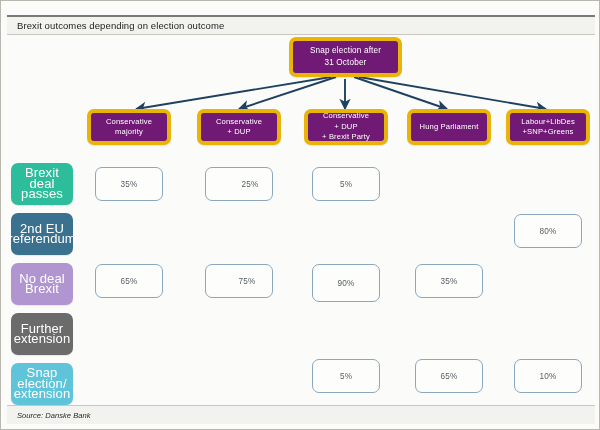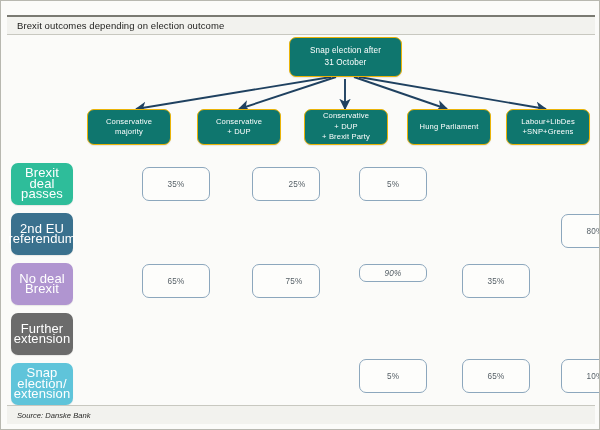--- a/index.html
+++ b/index.html
@@ -51,22 +51,22 @@
     position: absolute;
     left: 0;
     top: 0;
     width: 600px;
     height: 372px;
     pointer-events: none;
   }
   .node {
     position: absolute;
     box-sizing: border-box;
-    background: #0f766e;
-    border: 1px solid #eab308;
+    background: #701a75;
+    border: 4px solid #eab308;
     border-radius: 7px;
     color: #ffffff;
     font-size: 7.6px;
     line-height: 10.5px;
     display: flex;
     align-items: center;
     justify-content: center;
     text-align: center;
     letter-spacing: 0.15px;
     padding: 2px 3px;
@@ -97,21 +97,20 @@
     background: #fdfdfb;
     border: 1px solid #8ca7bd;
     border-radius: 7px;
     color: #555f66;
     font-size: 8.2px;
     display: flex;
     align-items: center;
     justify-content: center;
     text-align: center;
     letter-spacing: 0.2px;
-    margin-left: 47px;
   }
   .footer-bar {
     position: absolute;
     left: 6px;
     top: 404px;
     width: 588px;
     height: 19px;
     box-sizing: border-box;
     background: #f2f2ee;
     border-top: 1px solid #c8c8c0;
@@ -231,21 +230,21 @@
     </div>
 
     <div class="cell" style="left:94px; top:138px; width:68px; height:34px;">35%</div>
     <div class="cell" style="left:204px; top:138px; width:68px; height:34px;padding-left:22px;">25%</div>
     <div class="cell" style="left:311px; top:138px; width:68px; height:34px;">5%</div>
 
     <div class="cell" style="left:513px; top:185px; width:68px; height:34px;">80%</div>
 
     <div class="cell" style="left:94px; top:235px; width:68px; height:34px;">65%</div>
     <div class="cell" style="left:204px; top:235px; width:68px; height:34px;padding-left:16px;">75%</div>
-    <div class="cell" style="left:311px; top:235px; width:68px; height:18px;font-style:italic;">90%</div>
+    <div class="cell" style="left:311px; top:235px; width:68px; height:38px;">90%</div>
     <div class="cell" style="left:414px; top:235px; width:68px; height:34px;">35%</div>
 
     <div class="cell" style="left:311px; top:330px; width:68px; height:34px;">5%</div>
     <div class="cell" style="left:414px; top:330px; width:68px; height:34px;">65%</div>
     <div class="cell" style="left:513px; top:330px; width:68px; height:34px;">10%</div>
 
   </div>
 
   <div class="footer-bar">
     <span class="footer-text">Source: Danske Bank</span>

